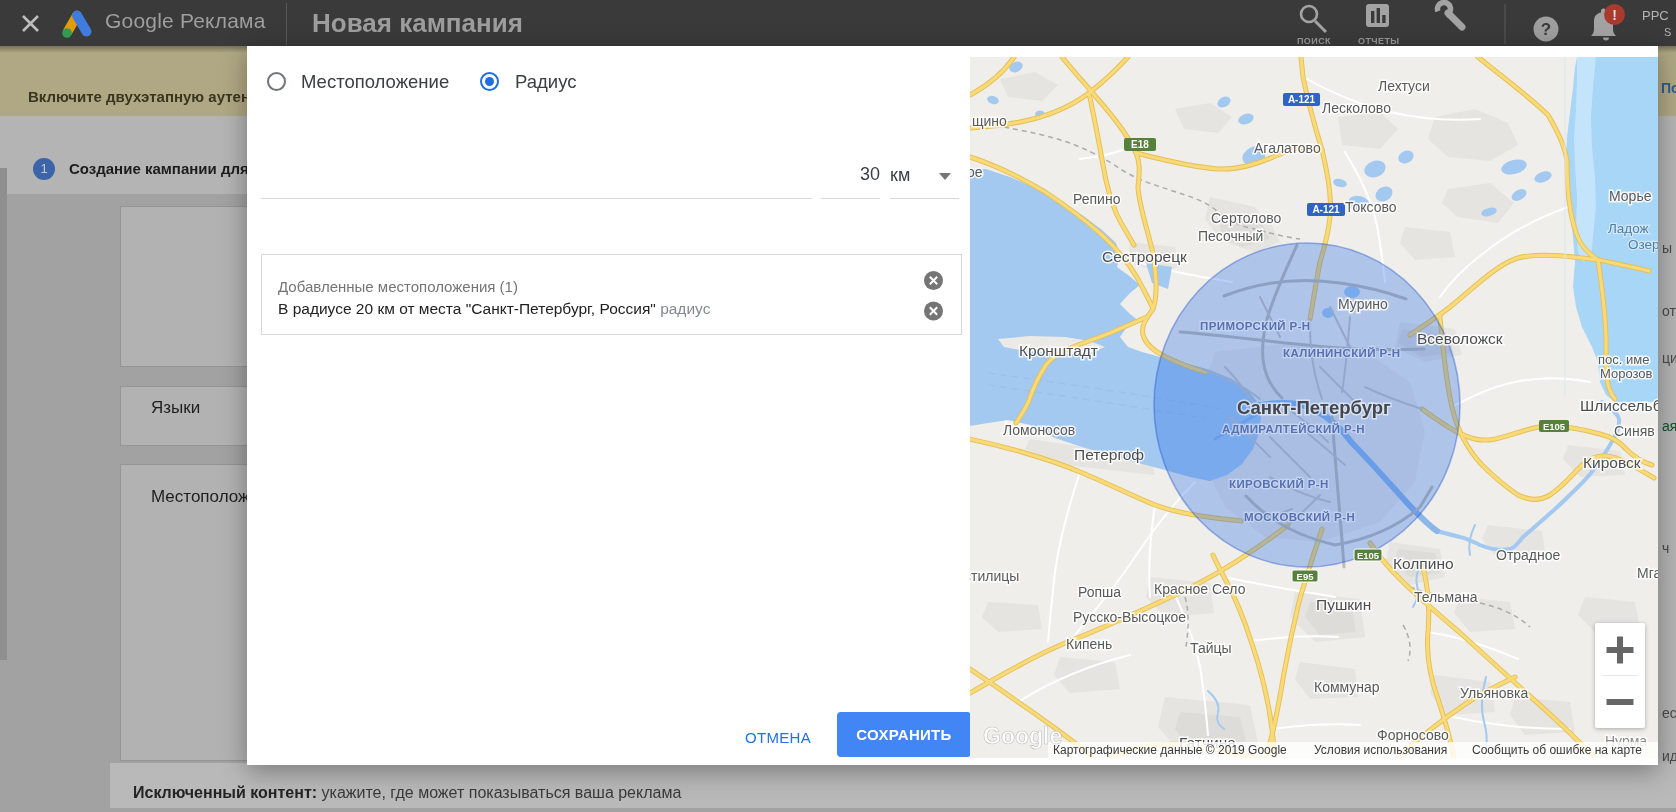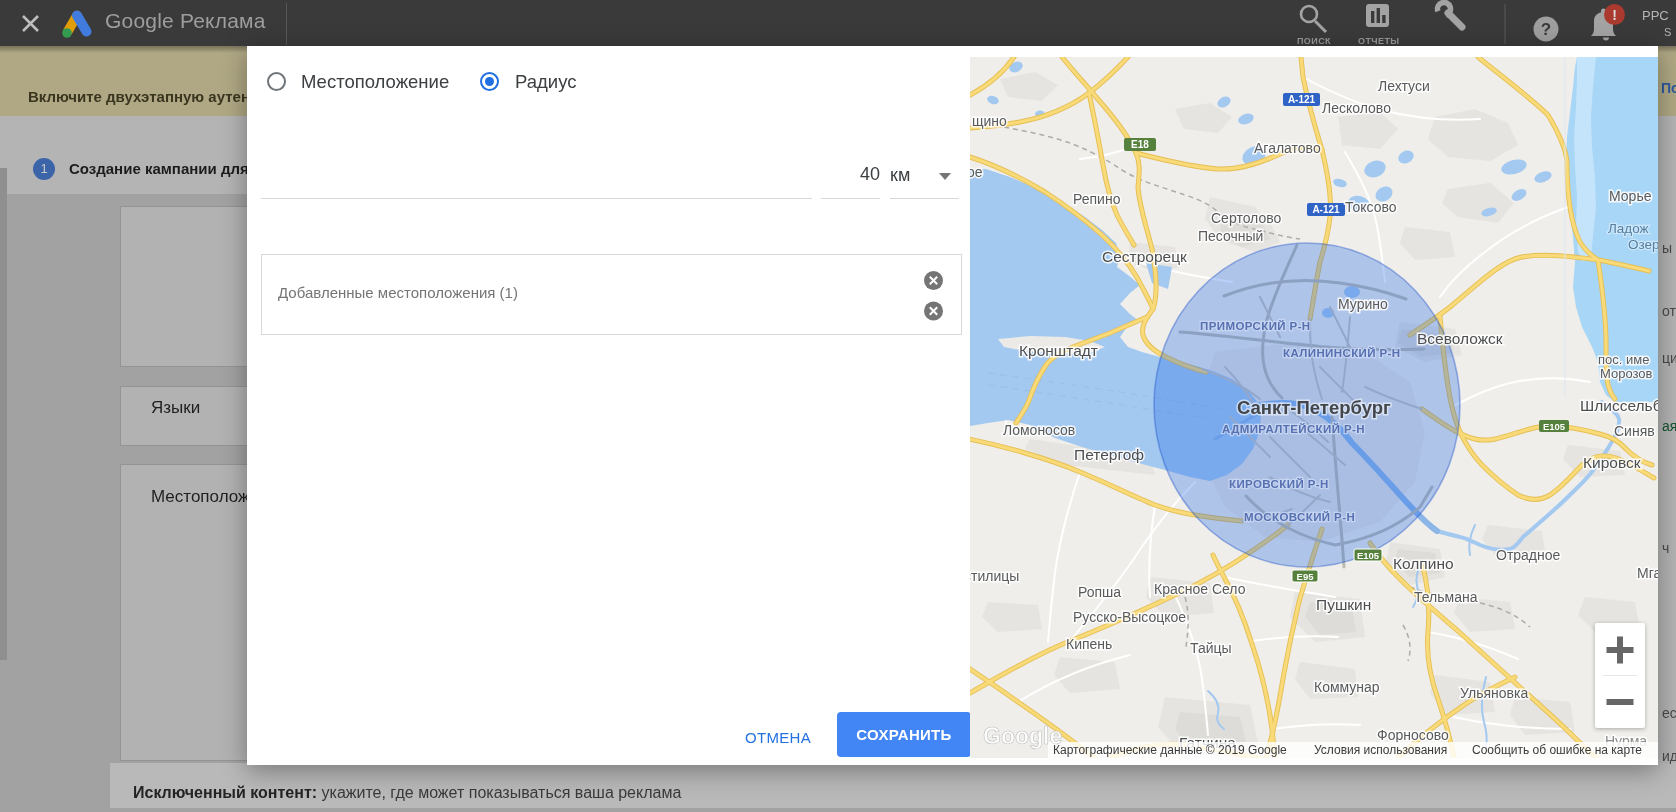--- a/index.html
+++ b/index.html
@@ -65,44 +65,46 @@
 
     <circle cx="1546" cy="29" r="12.5" fill="#9e9e9e"></circle>
     <text x="1546" y="35" font-size="17" font-weight="bold" fill="#3a3a3a" text-anchor="middle" font-family="Liberation Sans">?</text>
 
     <path d="M1601,36 h-10 c2,-2 3,-4 3,-7 v-8 c0,-5 3,-8 7,-8.6 v-1.4 c0,-1.5 1,-2.5 2.5,-2.5 s2.5,1 2.5,2.5 v1.4 c4,0.6 7,3.6 7,8.6 v8 c0,3 1,5 3,7 h-10 m-3,1.5 a3,3 0 0 0 6,0" fill="#a3a3a3"></path>
     <circle cx="1614.5" cy="14.5" r="10.5" fill="#aa3a2e"></circle>
     <text x="1614.5" y="20" font-size="14" font-weight="bold" fill="#ddd" text-anchor="middle" font-family="Liberation Sans">!</text>
   </svg>
   <div class="abs" style="left:105px;top:9px;font-size:21px;color:#9e9e9e;letter-spacing:0.2px">Google Реклама</div>
   <div class="abs" style="left:286px;top:3px;width:1px;height:42px;background:#585858"></div>
+  <div class="abs" style="left:312px;top:8px;font-size:26px;font-weight:bold;color:#9d9d9d">Новая кампания</div>
   <div class="abs" style="left:1297px;top:36px;font-size:9px;font-weight:bold;color:#989898;letter-spacing:0.4px">ПОИСК</div>
   <div class="abs" style="left:1358px;top:36px;font-size:9px;font-weight:bold;color:#989898;letter-spacing:0.4px">ОТЧЕТЫ</div>
   <div class="abs" style="left:1423px;top:48px;font-size:13px;font-weight:bold;color:#989898;letter-spacing:0.4px">ИНСТРУМЕНТЫ</div>
   <div class="abs" style="left:1642px;top:8px;font-size:13px;color:#b5b5b5">PPC </div>
   <div class="abs" style="left:1664px;top:26px;font-size:11px;color:#b5b5b5">S</div>
 </div>
 
 <div class="abs" style="left:247px;top:46px;width:1411px;height:719px;background:#fff;box-shadow:0 6px 24px rgba(0,0,0,0.35)">
 
   <div class="abs" style="left:20px;top:26px;width:19px;height:19px;border:2px solid #6f7479;border-radius:50%;box-sizing:border-box"></div>
   <div class="abs" style="left:54px;top:25px;font-size:18.5px;color:#3c4043">Местоположение</div>
   <div class="abs" style="left:233px;top:26px;width:19px;height:19px;border:2px solid #1f6fe0;border-radius:50%;box-sizing:border-box"></div>
   <div class="abs" style="left:238px;top:31px;width:9px;height:9px;background:#1f6fe0;border-radius:50%"></div>
   <div class="abs" style="left:268px;top:25px;font-size:18.5px;color:#3c4043">Радиус</div>
 
   <div class="abs" style="left:14px;top:152px;width:551px;height:1px;background:#d8d8d8"></div>
   <div class="abs" style="left:574px;top:152px;width:59px;height:1px;background:#d8d8d8"></div>
   <div class="abs" style="left:643px;top:152px;width:69px;height:1px;background:#d8d8d8"></div>
-  <div class="abs" style="left:573px;top:118px;width:60px;font-size:18px;color:#3c4043;text-align:right">40</div>
+  <div class="abs" style="left:573px;top:118px;width:60px;font-size:18px;color:#3c4043;text-align:right">30</div>
   <div class="abs" style="left:643px;top:119px;font-size:18px;color:#3c4043">км</div>
   <div class="abs" style="left:692px;top:127px;width:0;height:0;border-left:6.5px solid transparent;border-right:6.5px solid transparent;border-top:7px solid #757575"></div>
 
   <div class="abs" style="left:14px;top:208px;width:701px;height:81px;border:1px solid #d8d8d8;box-sizing:border-box"></div>
-  <div class="abs" style="left:31px;top:238px;font-size:15px;color:#757575">Добавленные местоположения (1)</div>
+  <div class="abs" style="left:31px;top:232px;font-size:15px;color:#757575">Добавленные местоположения (1)</div>
+  <div class="abs" style="left:31px;top:254px;font-size:15.5px;color:#212121">В радиусе 20 км от места "Санкт-Петербург, Россия" <span style="color:#84898e">радиус</span></div>
   <svg class="abs" style="left:676px;top:224px" width="22" height="120">
     <circle cx="10.5" cy="10.5" r="9.5" fill="#757575"></circle>
     <path d="M6.8,6.8 L14.2,14.2 M14.2,6.8 L6.8,14.2" stroke="#fff" stroke-width="2"></path>
     <circle cx="10.5" cy="41" r="9.5" fill="#757575"></circle>
     <path d="M6.8,37.3 L14.2,44.7 M14.2,37.3 L6.8,44.7" stroke="#fff" stroke-width="2"></path>
   </svg>
 
   <div class="abs" style="left:498px;top:683px;font-size:15px;font-weight:normal;color:#2471e0;letter-spacing:0.3px">ОТМЕНА</div>
   <div class="abs" style="left:590px;top:666px;width:134px;height:45px;background:#4285f4;border-radius:4px;color:#fff;font-size:15px;font-weight:bold;letter-spacing:0.3px;text-align:center;line-height:45px">СОХРАНИТЬ</div>
 </div>

